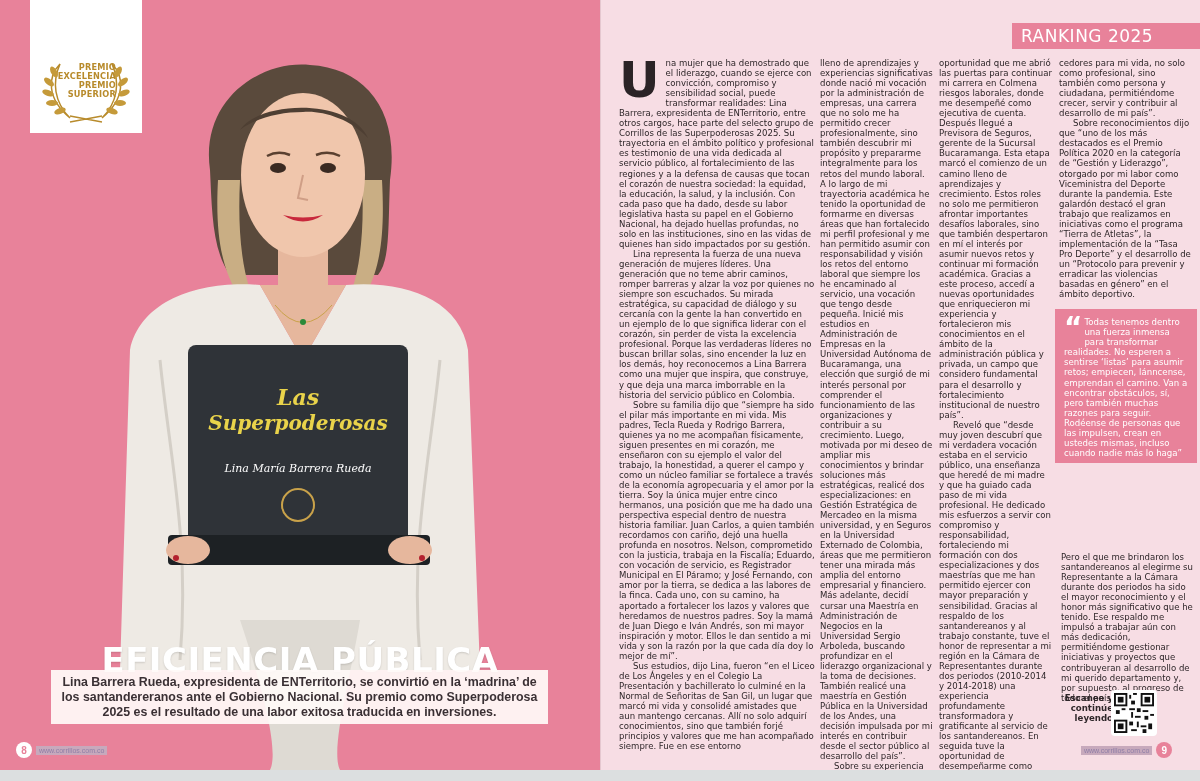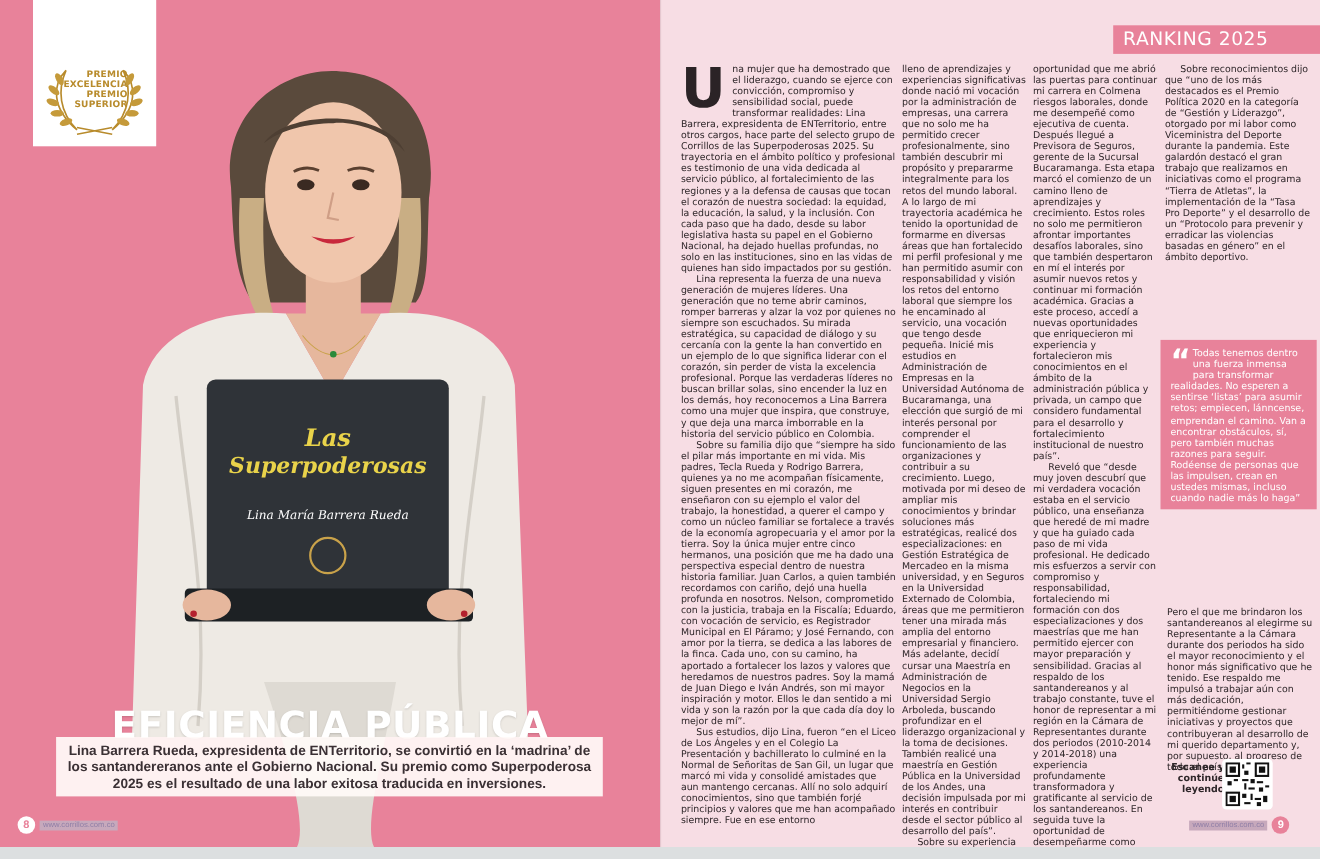--- a/index.html
+++ b/index.html
@@ -149,20 +149,21 @@
       <p>lleno de aprendizajes y experiencias significativas donde nació mi vocación por la administración de empresas, una carrera que no solo me ha permitido crecer profesionalmente, sino también descubrir mi propósito y prepararme integralmente para los retos del mundo laboral. A lo largo de mi trayectoria académica he tenido la oportunidad de formarme en diversas áreas que han fortalecido mi perfil profesional y me han permitido asumir con responsabilidad y visión los retos del entorno laboral que siempre los he encaminado al servicio, una vocación que tengo desde pequeña. Inicié mis estudios en Administración de Empresas en la Universidad Autónoma de Bucaramanga, una elección que surgió de mi interés personal por comprender el funcionamiento de las organizaciones y contribuir a su crecimiento. Luego, motivada por mi deseo de ampliar mis conocimientos y brindar soluciones más estratégicas, realicé dos especializaciones: en Gestión Estratégica de Mercadeo en la misma universidad, y en Seguros en la Universidad Externado de Colombia, áreas que me permitieron tener una mirada más amplia del entorno empresarial y financiero. Más adelante, decidí cursar una Maestría en Administración de Negocios en la Universidad Sergio Arboleda, buscando profundizar en el liderazgo organizacional y la toma de decisiones. También realicé una maestría en Gestión Pública en la Universidad de los Andes, una decisión impulsada por mi interés en contribuir desde el sector público al desarrollo del país”.</p>
       <p class="ind">Sobre su experiencia laboral Lina dijo que “como administradora de empresas inicié mi trayectoria profesional en la Contraloría Departamental de Santander. Aunque mi paso por esta entidad fue breve, representó una valiosa</p>
     </div>
 
     <div class="col col3">
       <p>oportunidad que me abrió las puertas para continuar mi carrera en Colmena riesgos laborales, donde me desempeñé como ejecutiva de cuenta. Después llegué a Previsora de Seguros, gerente de la Sucursal Bucaramanga. Esta etapa marcó el comienzo de un camino lleno de aprendizajes y crecimiento. Estos roles no solo me permitieron afrontar importantes desafíos laborales, sino que también despertaron en mí el interés por asumir nuevos retos y continuar mi formación académica. Gracias a este proceso, accedí a nuevas oportunidades que enriquecieron mi experiencia y fortalecieron mis conocimientos en el ámbito de la administración pública y privada, un campo que considero fundamental para el desarrollo y fortalecimiento institucional de nuestro país”.</p>
       <p class="ind">Reveló que “desde muy joven descubrí que mi verdadera vocación estaba en el servicio público, una enseñanza que heredé de mi madre y que ha guiado cada paso de mi vida profesional. He dedicado mis esfuerzos a servir con compromiso y responsabilidad, fortaleciendo mi formación con dos especializaciones y dos maestrías que me han permitido ejercer con mayor preparación y sensibilidad. Gracias al respaldo de los santandereanos y al trabajo constante, tuve el honor de representar a mi región en la Cámara de Representantes durante dos periodos (2010-2014 y 2014-2018) una experiencia profundamente transformadora y gratificante al servicio de los santandereanos. En seguida tuve la oportunidad de desempeñarme como Viceministra del Deporte (durante 19 meses) y, en el actual gobierno, como presidenta de la Empresa Nacional Promotora del Desarrollo Territorial Enterritorio (durante 3 años y 3 meses). Todos los cargos que he desempeñado han sido fundamentales y enrique-</p>
     </div>
 
     <div class="col col4">
+      <p>cedores para mi vida, no solo como profesional, sino también como persona y ciudadana, permitiéndome crecer, servir y contribuir al desarrollo de mi país”.</p>
       <p class="ind">Sobre reconocimientos dijo que “uno de los más destacados es el Premio Política 2020 en la categoría de “Gestión y Liderazgo”, otorgado por mi labor como Viceministra del Deporte durante la pandemia. Este galardón destacó el gran trabajo que realizamos en iniciativas como el programa “Tierra de Atletas”, la implementación de la “Tasa Pro Deporte” y el desarrollo de un “Protocolo para prevenir y erradicar las violencias basadas en género” en el ámbito deportivo.</p>
     </div>
 
     <div class="quote-box">
       <span class="quote-mark">“</span>
       <span>Todas tenemos dentro una fuerza inmensa para transformar realidades. No esperen a sentirse ‘listas’ para asumir retos; empiecen, lánncense, emprendan el camino. Van a encontrar obstáculos, sí, pero también muchas razones para seguir. Rodéense de personas que las impulsen, crean en ustedes mismas, incluso cuando nadie más lo haga”</span>
     </div>
 
     <div class="col col4b">
       <p><span>Pero el que me brindaron los santandereanos al elegirme su Representante a la Cámara durante dos periodos ha sido el mayor reconocimiento y el honor más significativo que he tenido. Ese respaldo me impulsó a trabajar aún con más dedicación, permitiéndome gestionar iniciativas y proyectos que contribuyeran al desarrollo de mi querido departamento y, por supuesto, al progreso de todo el país”.</span><span class="end-mark"></span></p>

